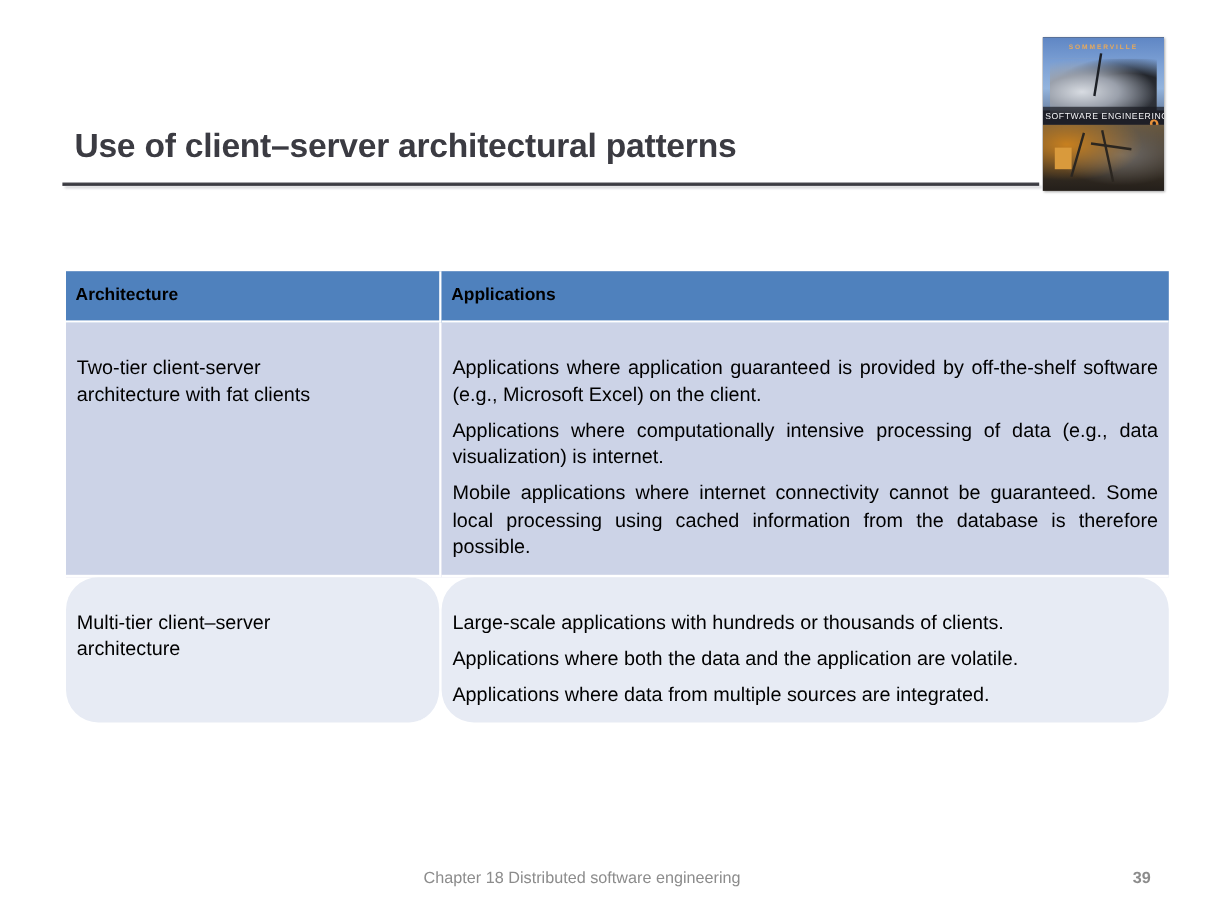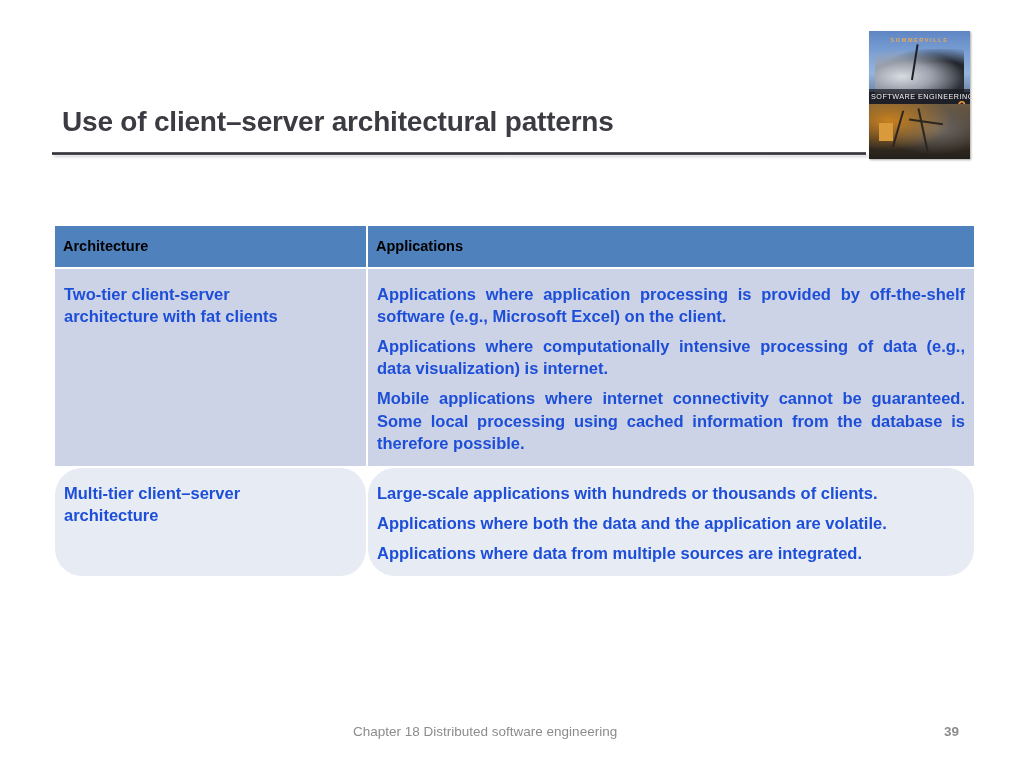--- a/index.html
+++ b/index.html
@@ -173,27 +173,26 @@
     text-align: left;
     padding: 12px 8px 13px 8px;
     border-right: 2px solid #ffffff;
     border-bottom: 2px solid #ffffff;
     vertical-align: middle;
   }
   .content-table th:last-child { border-right: none; }
 
   .content-table td {
     font-size: 16.5px;
-    color: #1d4ed8;
+    color: #000000;
     vertical-align: top;
-    padding: 14px 9px 12px 9px;
+    padding: 27px 9px 12px 9px;
     border-right: 2px solid #ffffff;
     border-bottom: 2px solid #ffffff;
     line-height: 1.34;
-    font-weight: bold;
   }
   .content-table td:last-child { border-right: none; }
   .content-table tr:last-child td { border-bottom: none; border-radius: 27px; }
 
   .row-a td { background: #ccd3e7; }
   .row-b td { background: #e7ebf4; }
 
   .cell-arch { white-space: pre-line; }
   .cell-apps p {
     margin: 0 0 8px 0;
@@ -253,21 +252,21 @@
     <tr>
       <th>Architecture</th>
       <th>Applications</th>
     </tr>
   </thead>
   <tbody>
     <tr class="row-a">
       <td class="cell-arch">Two-tier client-server
 architecture with fat clients</td>
       <td class="cell-apps">
-        <p>Applications where application processing is provided by off-the-shelf software (e.g., Microsoft Excel) on the client.</p>
+        <p>Applications where application guaranteed is provided by off-the-shelf software (e.g., Microsoft Excel) on the client.</p>
         <p>Applications where computationally intensive processing of data (e.g., data visualization) is internet.</p>
         <p>Mobile applications where internet connectivity cannot be guaranteed. Some local processing using cached information from the database is therefore possible.</p>
       </td>
     </tr>
     <tr class="row-b">
       <td class="cell-arch">Multi-tier client–server
 architecture</td>
       <td class="cell-apps">
         <p>Large-scale applications with hundreds or thousands of clients.</p>
         <p>Applications where both the data and the application are volatile.</p>

